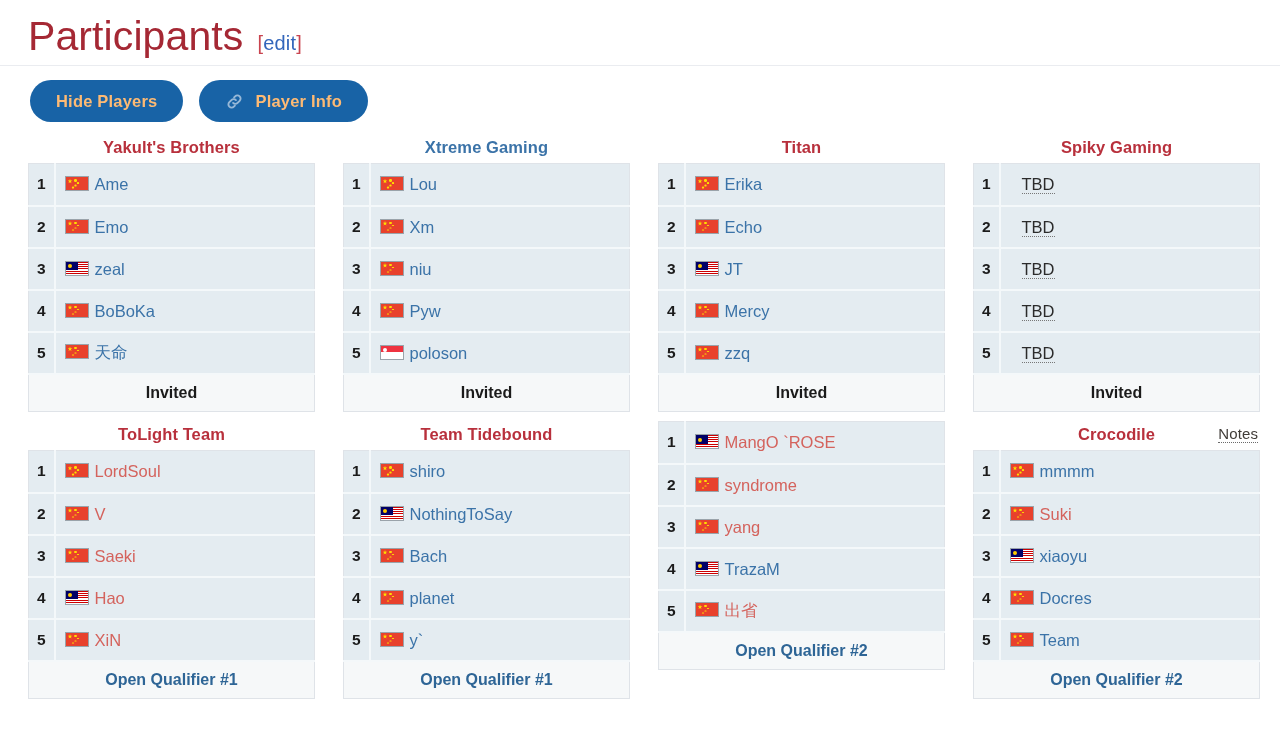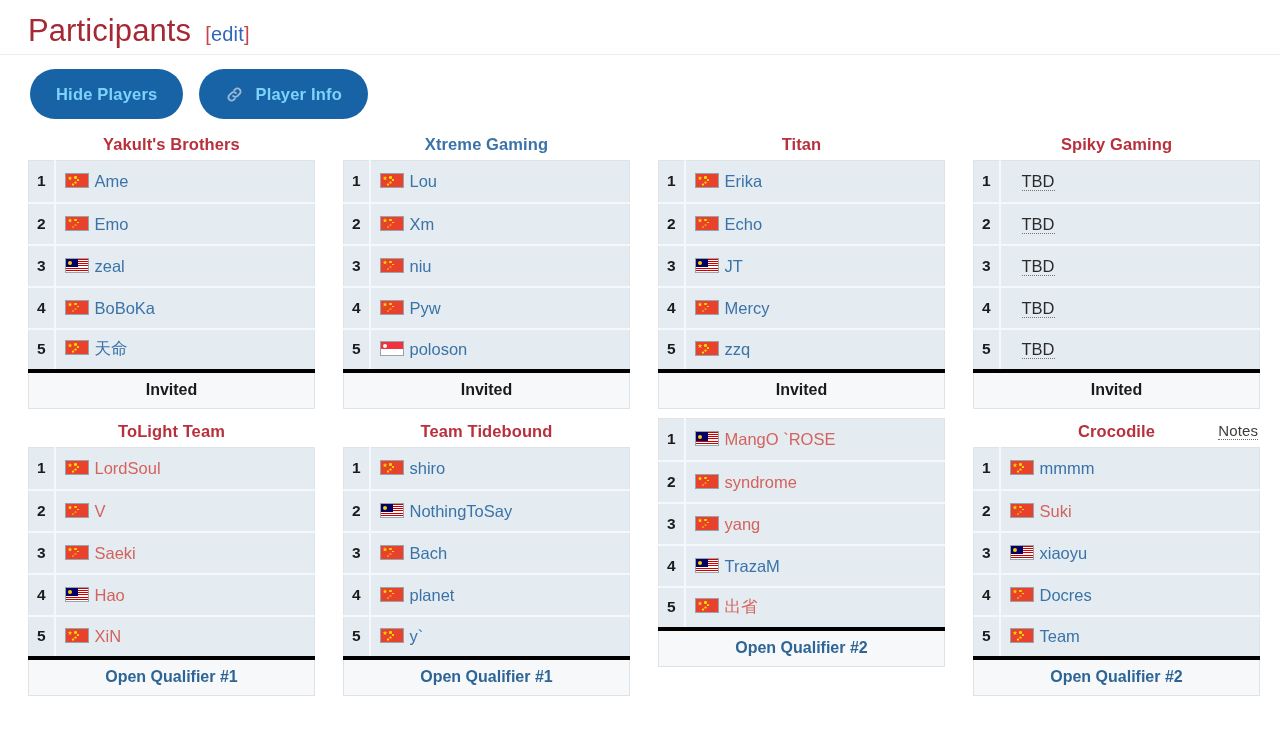--- a/index.html
+++ b/index.html
@@ -19,21 +19,21 @@
   
   .section-head {
     padding: 14px 0 6px 28px;
     display: flex;
     align-items: baseline;
     gap: 14px;
     border-bottom: 1px solid #eaecf0;
     margin-right: 0;
   }
   .section-title {
-    font-size: 31px;
+    font-size: 41px;
     line-height: 1.1;
     font-weight: 400;
     color: #a52834;
     letter-spacing: .1px;
   }
   .edit-wrap {
     font-size: 20px;
     color: #c9444f;
     letter-spacing: .2px;
   }
@@ -45,24 +45,24 @@
 
   
   .toolbar {
     padding: 14px 0 10px 30px;
     display: flex;
     gap: 16px;
     align-items: center;
   }
   .pill-btn {
     background: #1863a6;
-    color: #7dd3fc;
+    color: #fdba74;
     border: none;
     border-radius: 999px;
-    height: 50px;
+    height: 42px;
     padding: 0 26px;
     font-size: 16.5px;
     font-weight: bold;
     font-family: "Liberation Sans", sans-serif;
     display: inline-flex;
     align-items: center;
     gap: 11px;
     cursor: pointer;
     letter-spacing: .2px;
   }
@@ -142,21 +142,21 @@
     margin-left: 12px;
   }
 
   tr.footer-row td {
     background: #f6f8f9;
     text-align: center;
     font-weight: bold;
     font-size: 16px;
     height: 38px;
     border-bottom: none;
-    border-top: 4px solid #000000;
+    border-top: 2px solid #000000;
   }
   .footer-text.plain { color: #1b1b1b; }
   .footer-text.link-exists { color: #2e6596; cursor: pointer; }
 
   
   .flag {
     display: inline-block;
     width: 24px;
     height: 15px;
     vertical-align: -2px;

